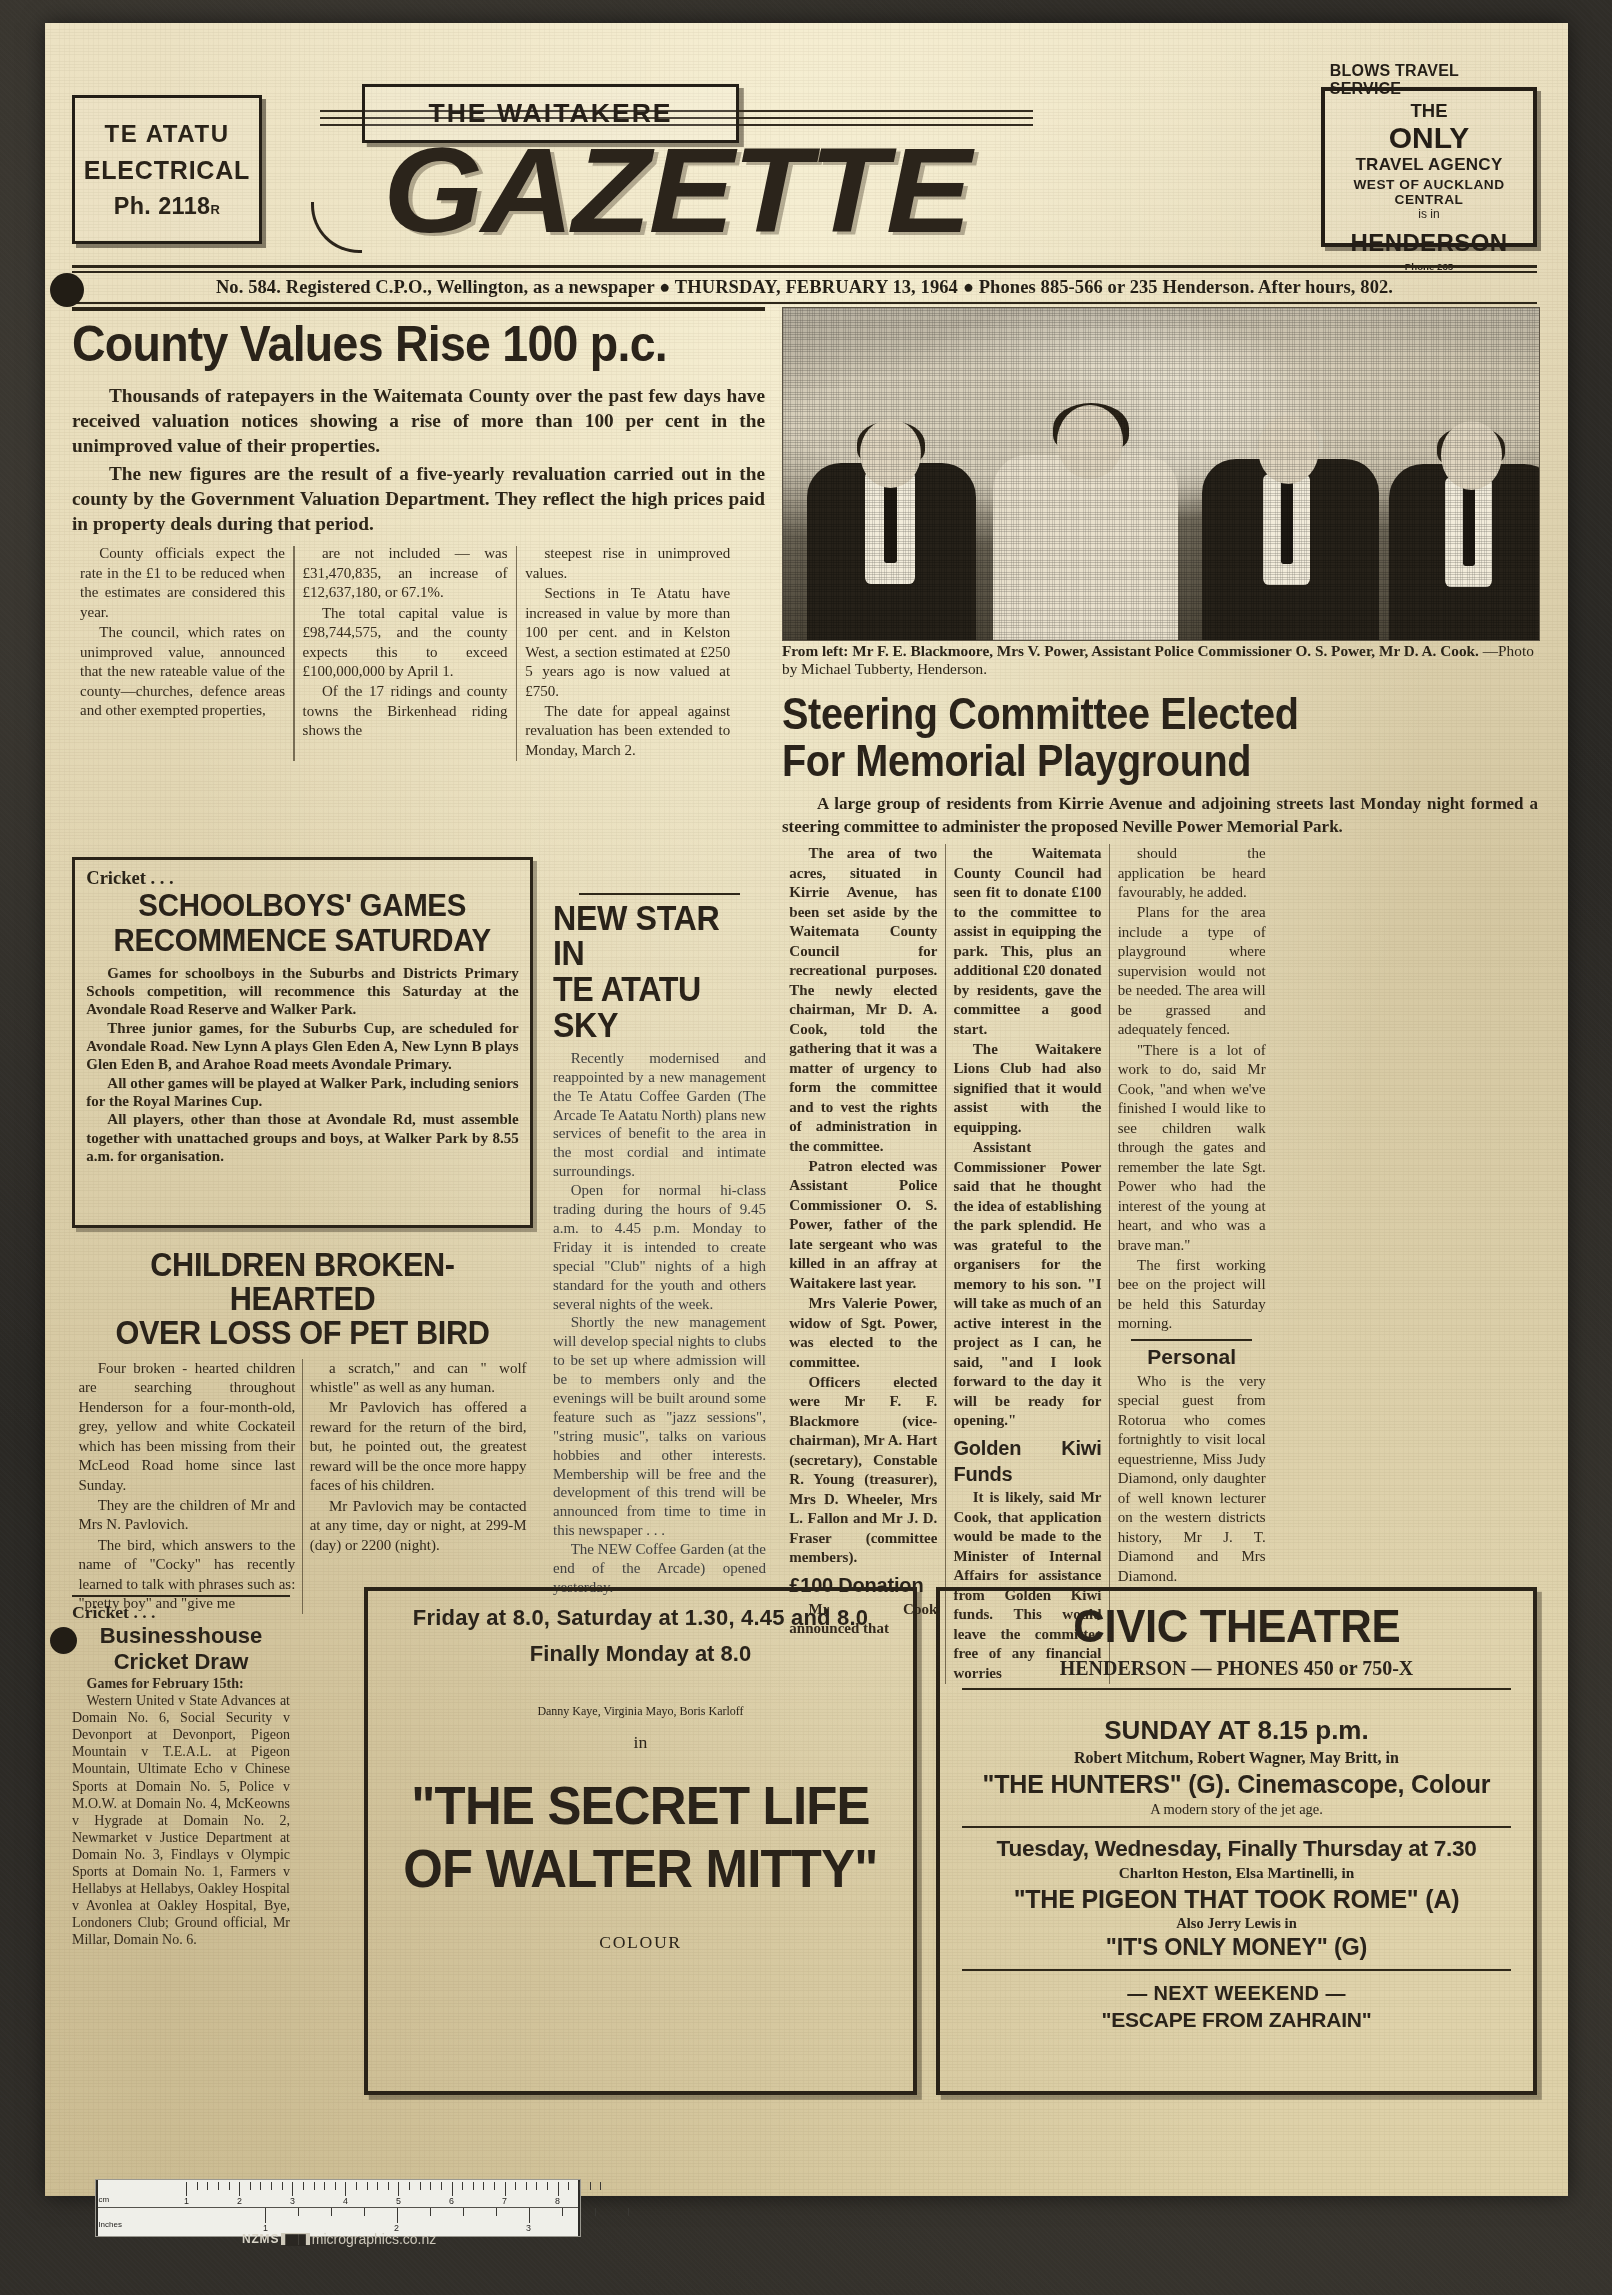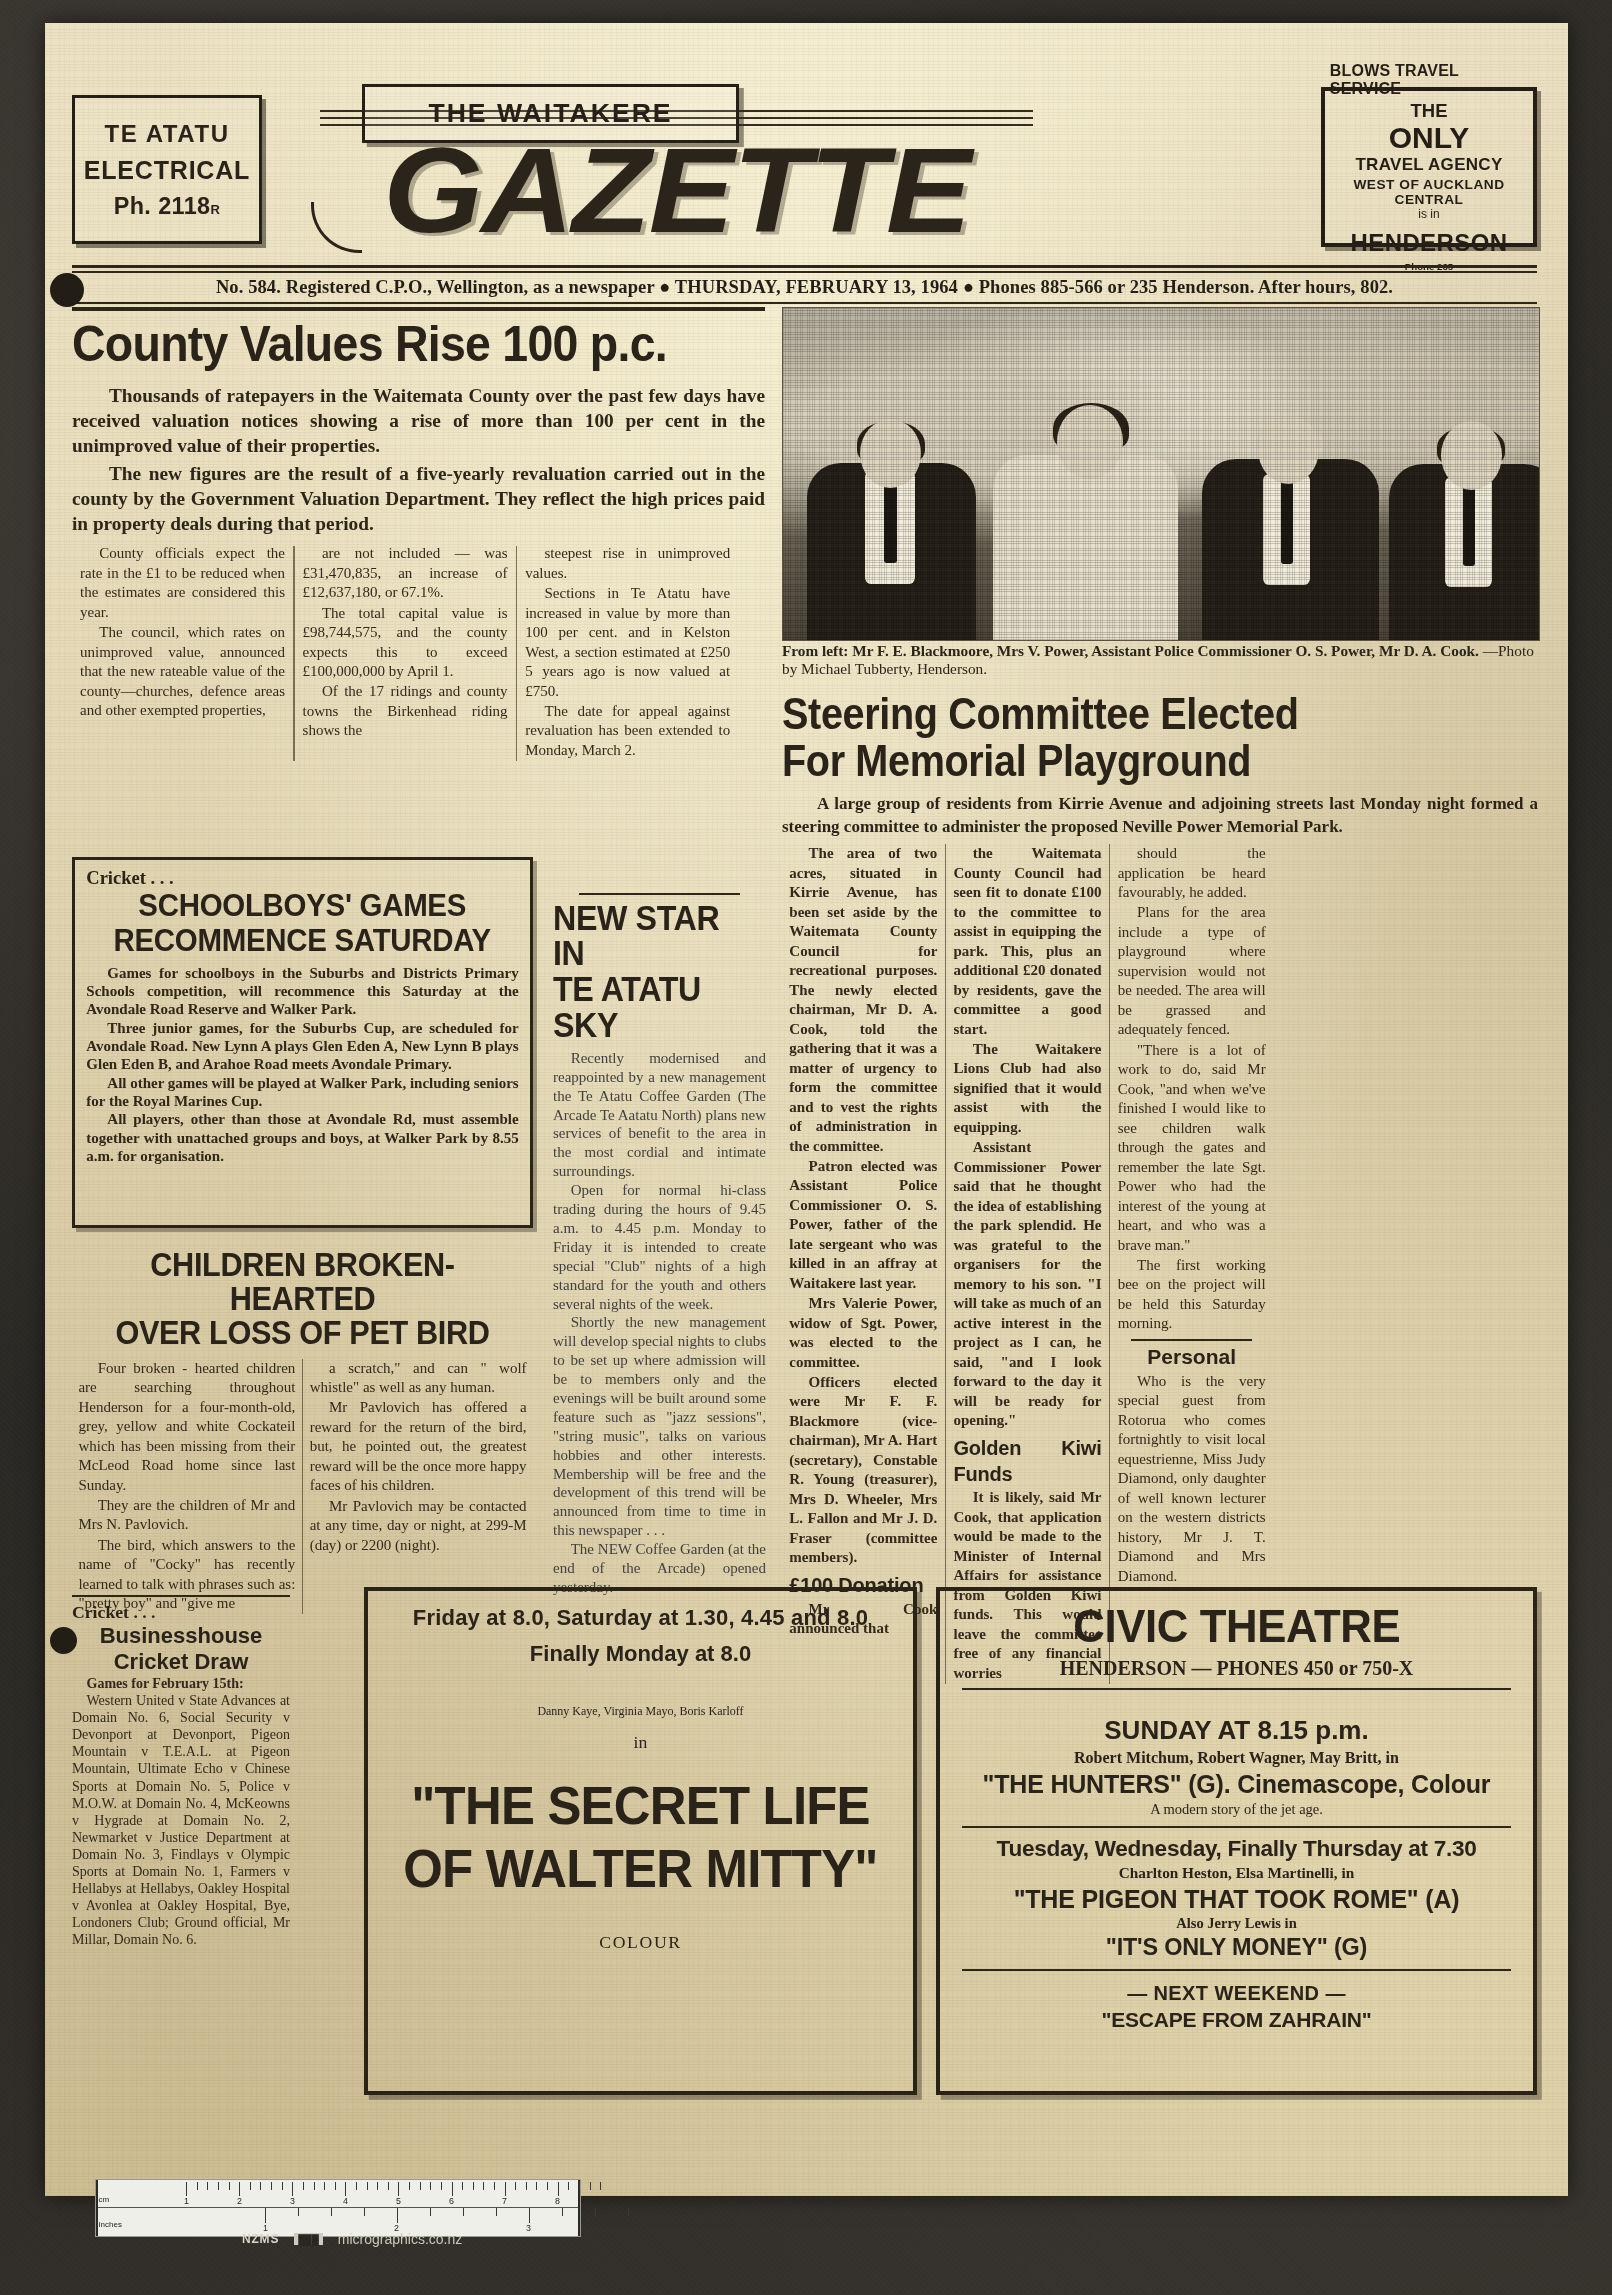--- a/index.html
+++ b/index.html
@@ -238,21 +238,21 @@
     background:#efefe9;border:0.8px solid #9a988f;z-index:9;}
   .ruler .band{position:absolute;left:0;top:0;right:0;height:27px;border-bottom:0.8px solid #55534d;}
   .ruler .tick{position:absolute;top:0;width:0.8px;background:#3a3834;}
   .ruler .tick.major{height:14.5px;}
   .ruler .tick.minor{height:8px;}
   .ruler .tick.b{top:28px;}
   .ruler .num{position:absolute;font-family:"Liberation Sans",sans-serif;font-size:8.9px;color:#262421;}
   .ruler .lbl{position:absolute;left:2.4px;font-family:"Liberation Sans",sans-serif;font-size:8px;color:#262421;}
   .ruler .dark{position:absolute;background:#2b2a27;}
   .credit-bar{position:absolute;left:242px;top:2231px;z-index:9;
-    font-family:"Liberation Sans",sans-serif;font-size:12px;color:#d9d5c8;display:flex;align-items:center;gap:15px;}
+    font-family:"Liberation Sans",sans-serif;font-size:12px;color:#d9d5c8;display:flex;align-items:center;gap:2px;}
   .credit-bar .logo{font-weight:700;letter-spacing:0.8px;}
   .credit-bar .chip{background:#cfcabb;color:#2a2722;padding:0.8px 4px;font-size:9.7px;font-weight:700;}
   .credit-bar .url{font-size:14px;color:#cdc8ba;}
 </style>
 </head>
 <body>
 
 <div class="page-wrap">
   <div class="mount"></div>
 

